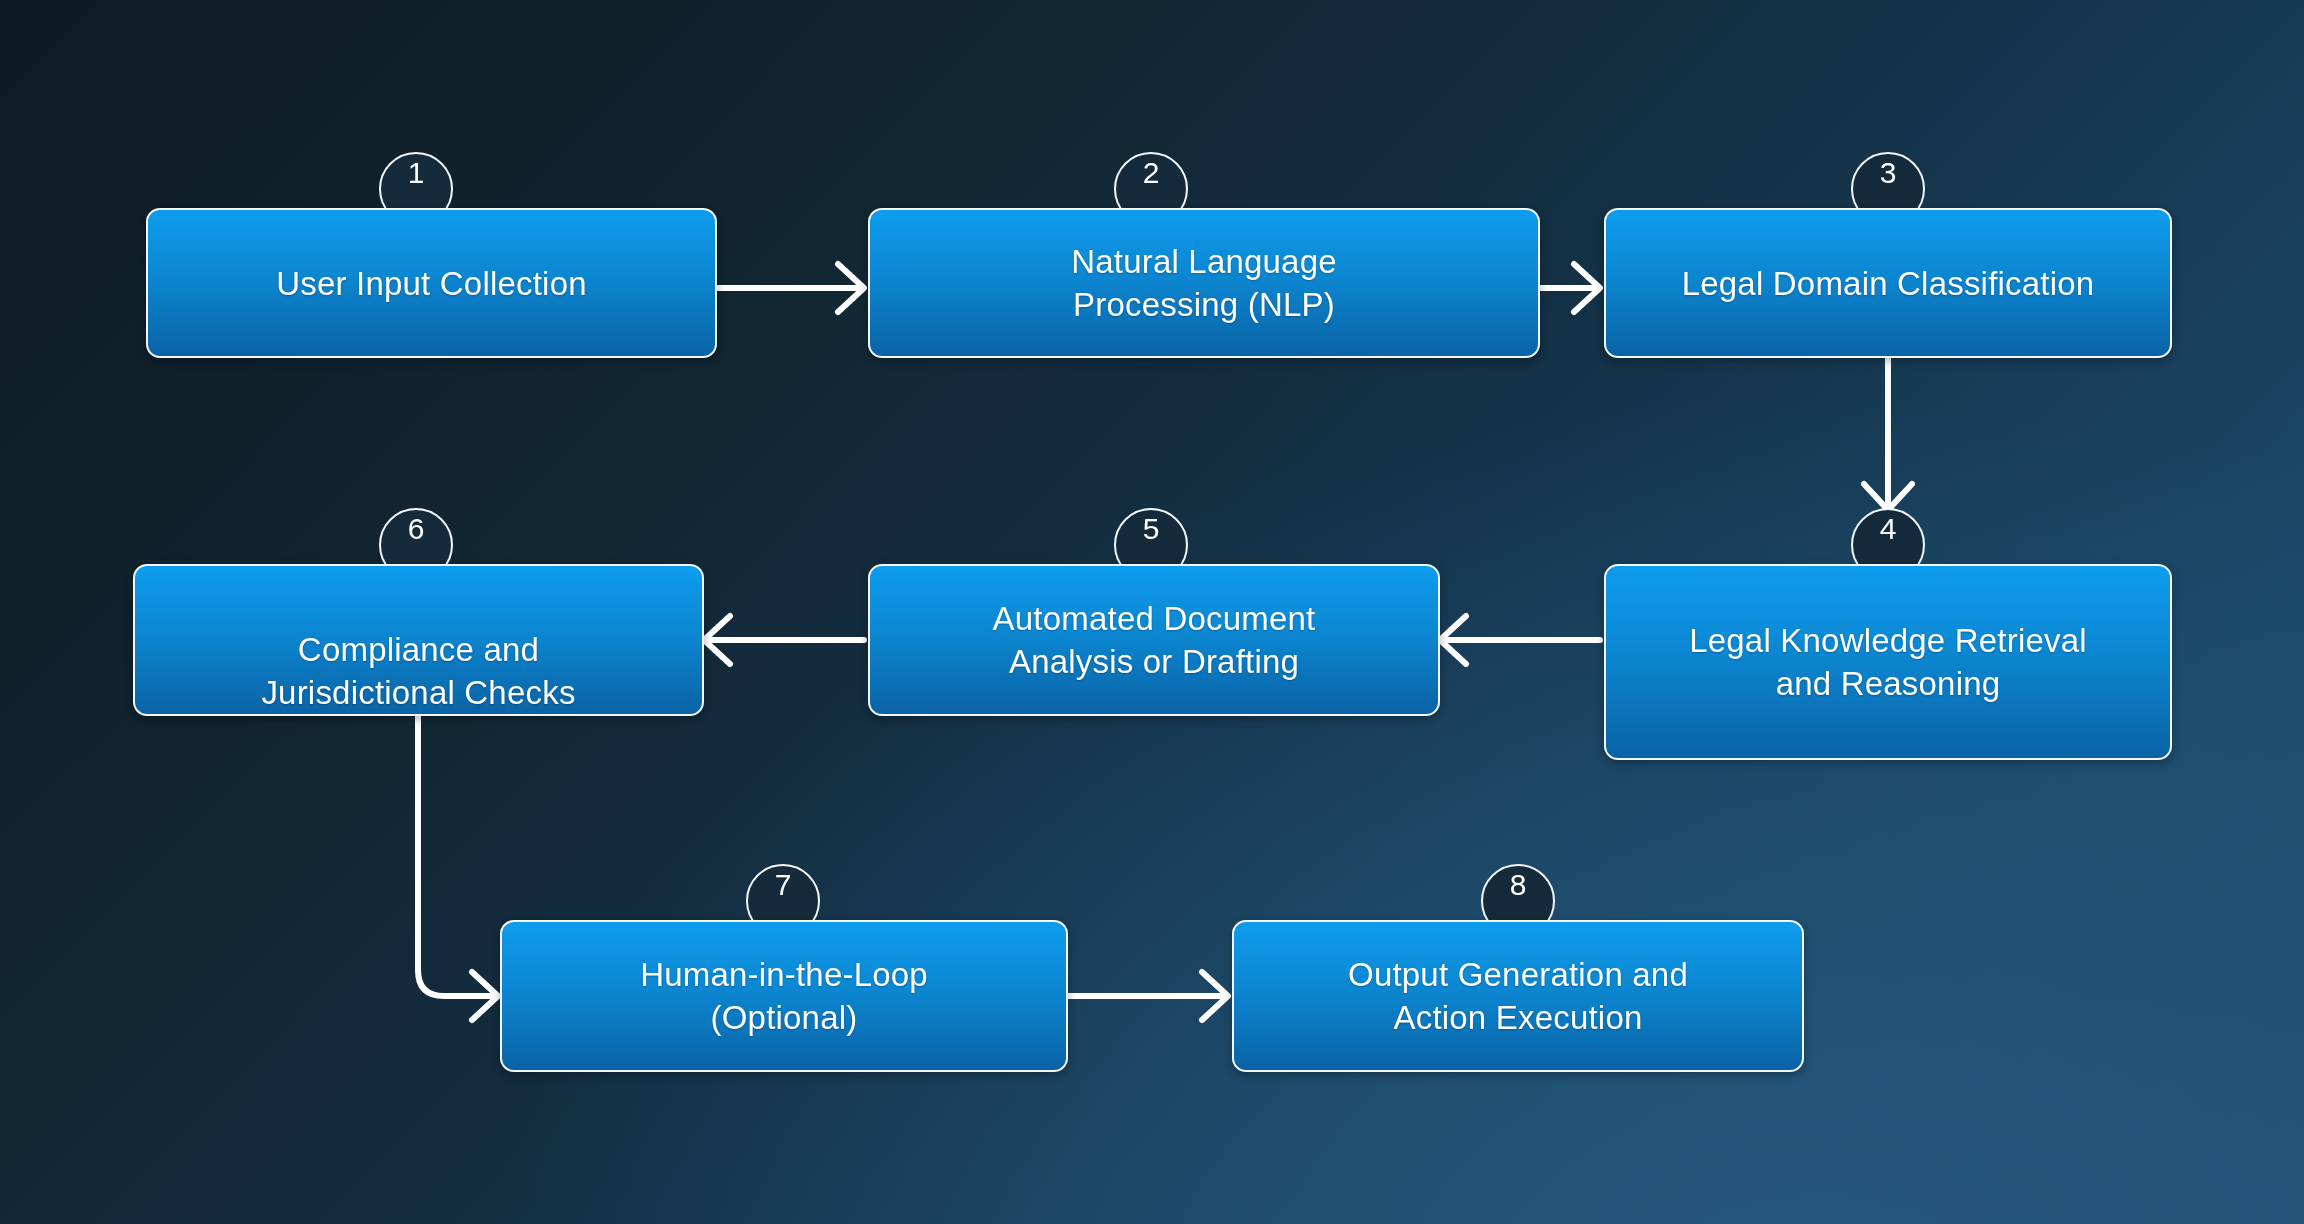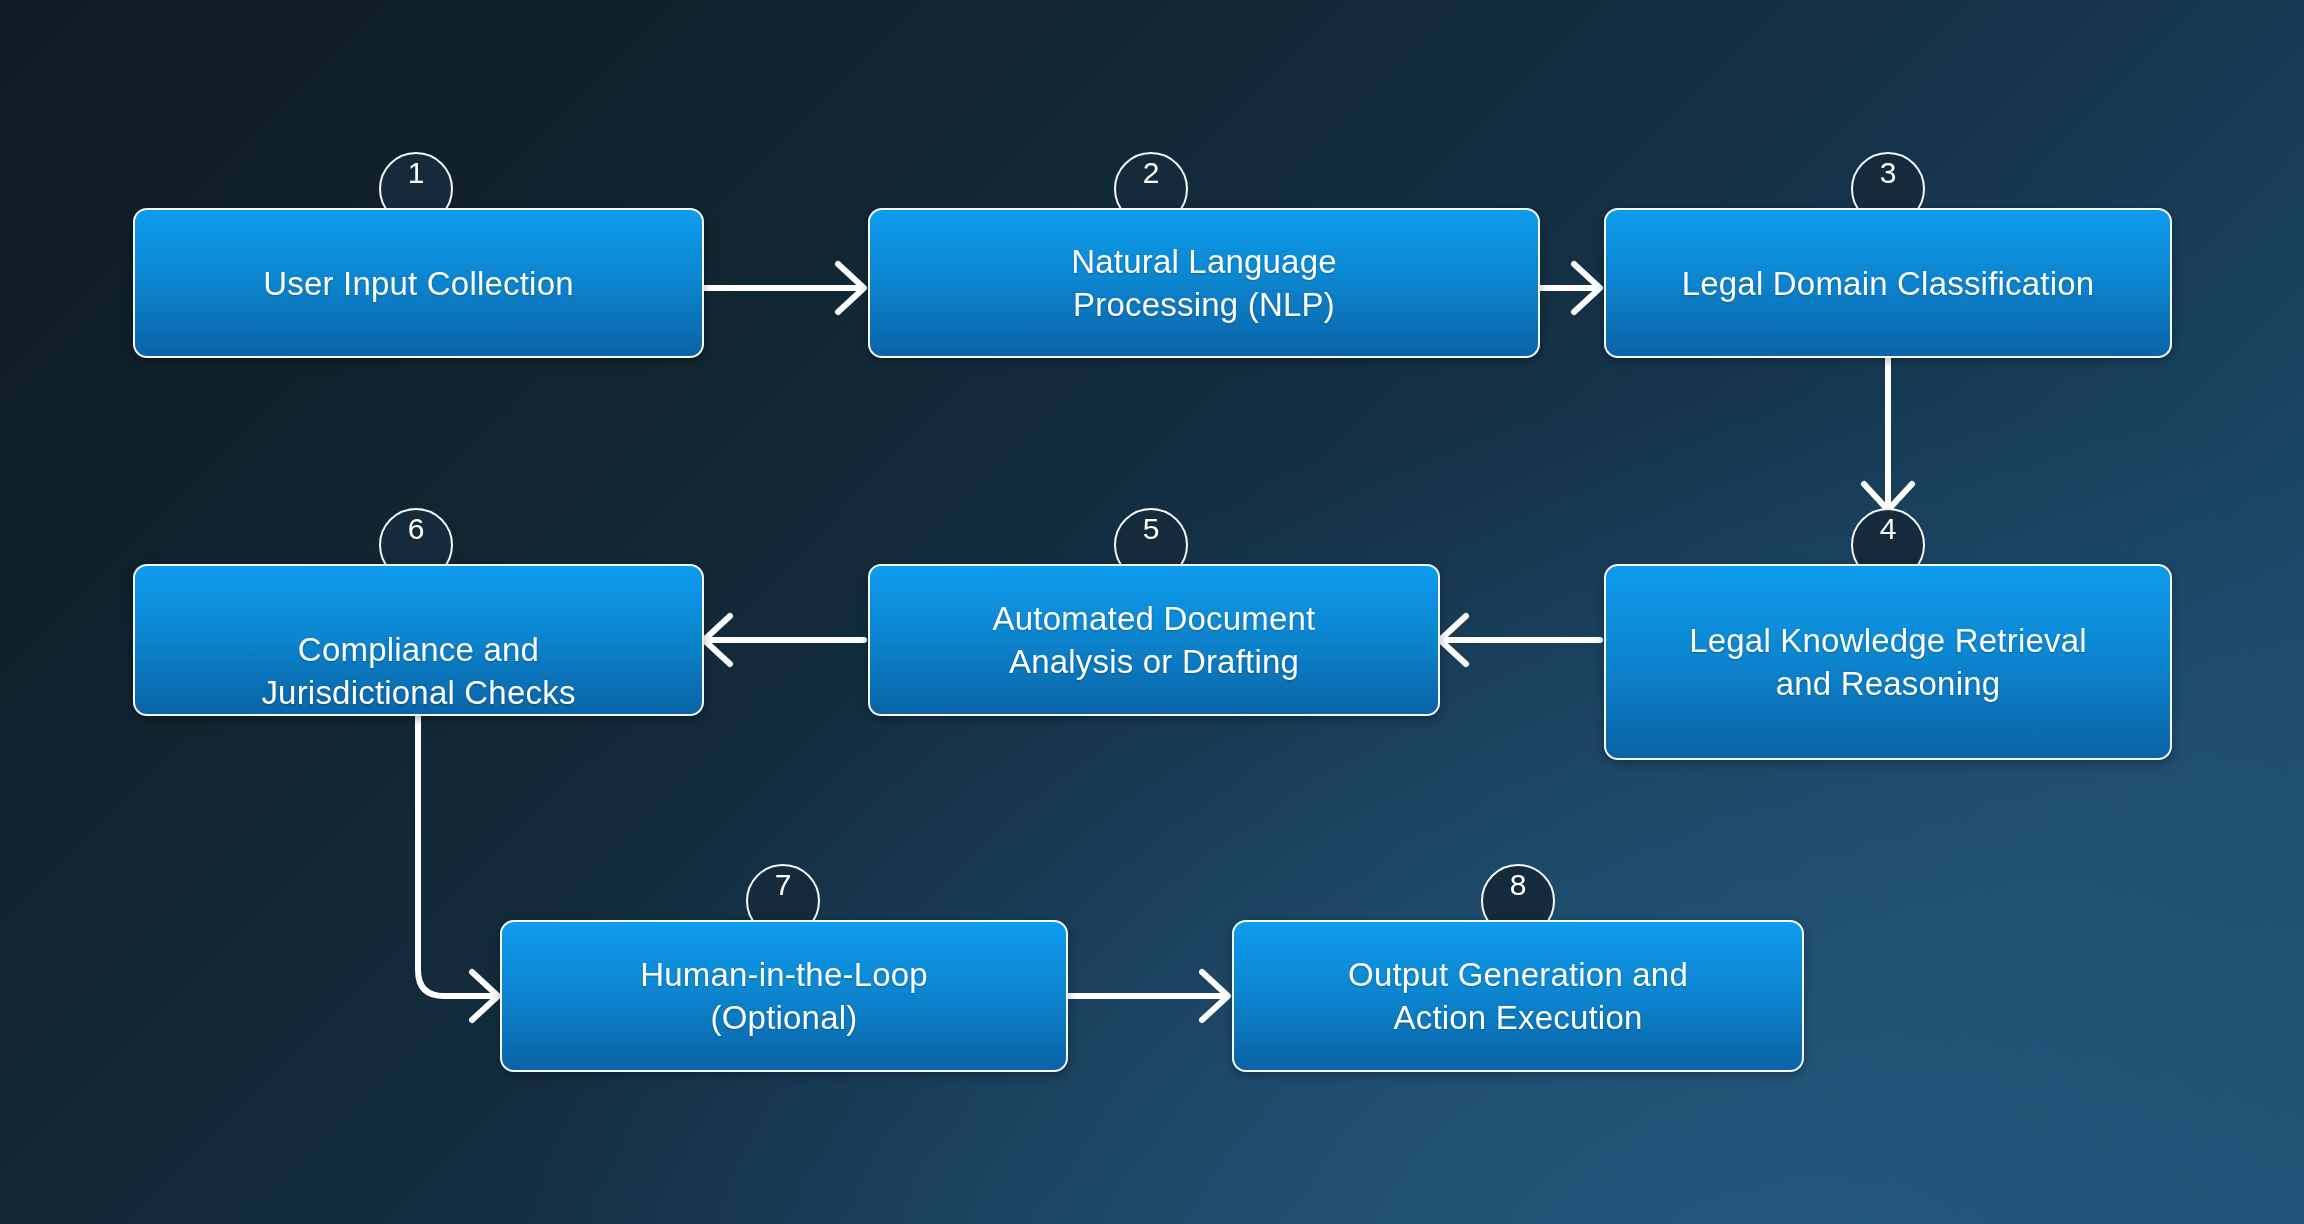--- a/index.html
+++ b/index.html
@@ -121,21 +121,21 @@
       <g>
         <line x1="1068" y1="996" x2="1226" y2="996"></line>
         <polyline points="1202,972 1228,996 1202,1020"></polyline>
       </g>
     </g>
   </svg>
 
   <div class="badge" style="left:379px; top:152px;">
     <span>1</span>
   </div>
-  <div class="node" style="left:133px; top:208px; width:571px; height:150px;">
+  <div class="node" style="left:146px; top:208px; width:571px; height:150px;">
     <div class="node-label">User Input Collection</div>
   </div>
 
   <div class="badge" style="left:1114px; top:152px;">
     <span>2</span>
   </div>
   <div class="node" style="left:868px; top:208px; width:672px; height:150px;">
     <div class="node-label">Natural Language
 Processing (NLP)</div>
   </div>
@@ -151,21 +151,21 @@
     <span>6</span>
   </div>
   <div class="node" style="left:133px; top:564px; width:571px; height:152px;align-items:flex-end;">
     <div class="node-label">Compliance and
 Jurisdictional Checks</div>
   </div>
 
   <div class="badge" style="left:1114px; top:508px;">
     <span>5</span>
   </div>
-  <div class="node" style="left:868px; top:564px; width:572px; height:152px;border-radius:13px;">
+  <div class="node" style="left:868px; top:564px; width:572px; height:152px;">
     <div class="node-label">Automated Document
 Analysis or Drafting</div>
   </div>
 
   <div class="badge" style="left:1851px; top:508px;">
     <span>4</span>
   </div>
   <div class="node" style="left:1604px; top:564px; width:568px; height:196px;">
     <div class="node-label">Legal Knowledge Retrieval
 and Reasoning</div>

